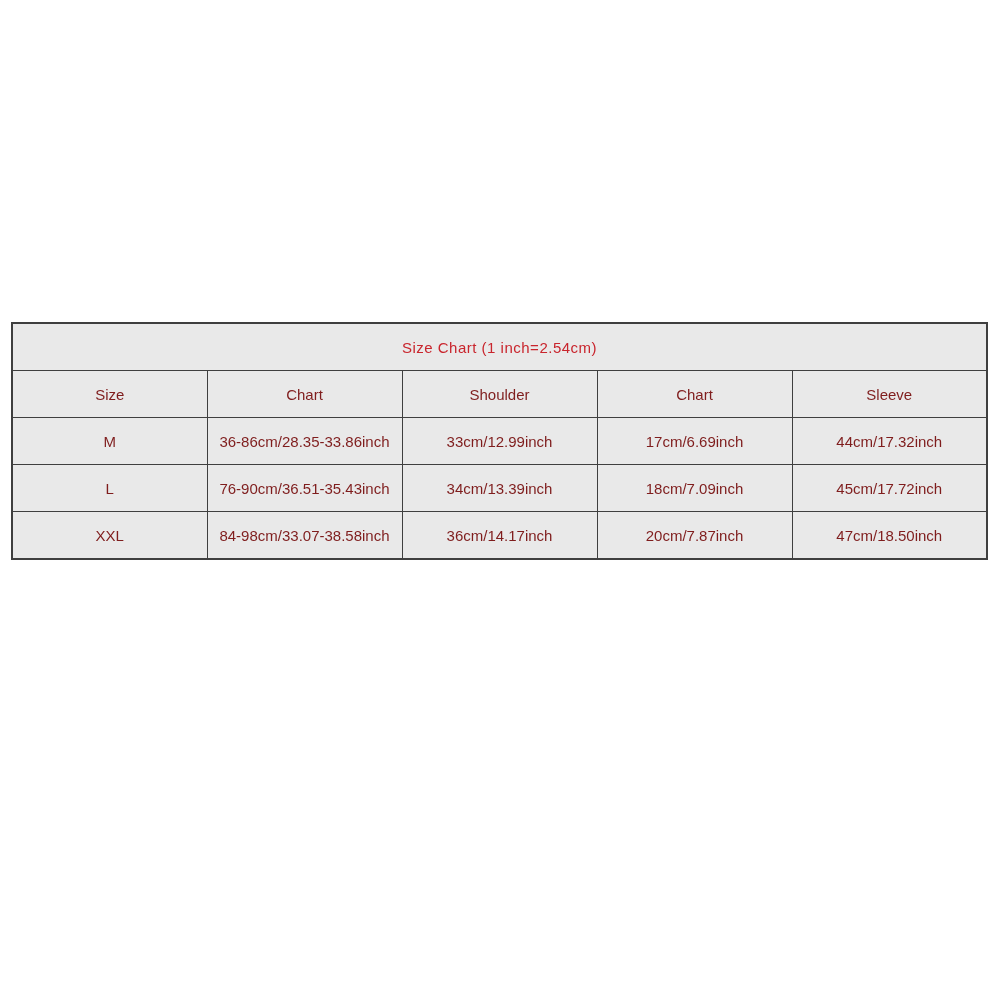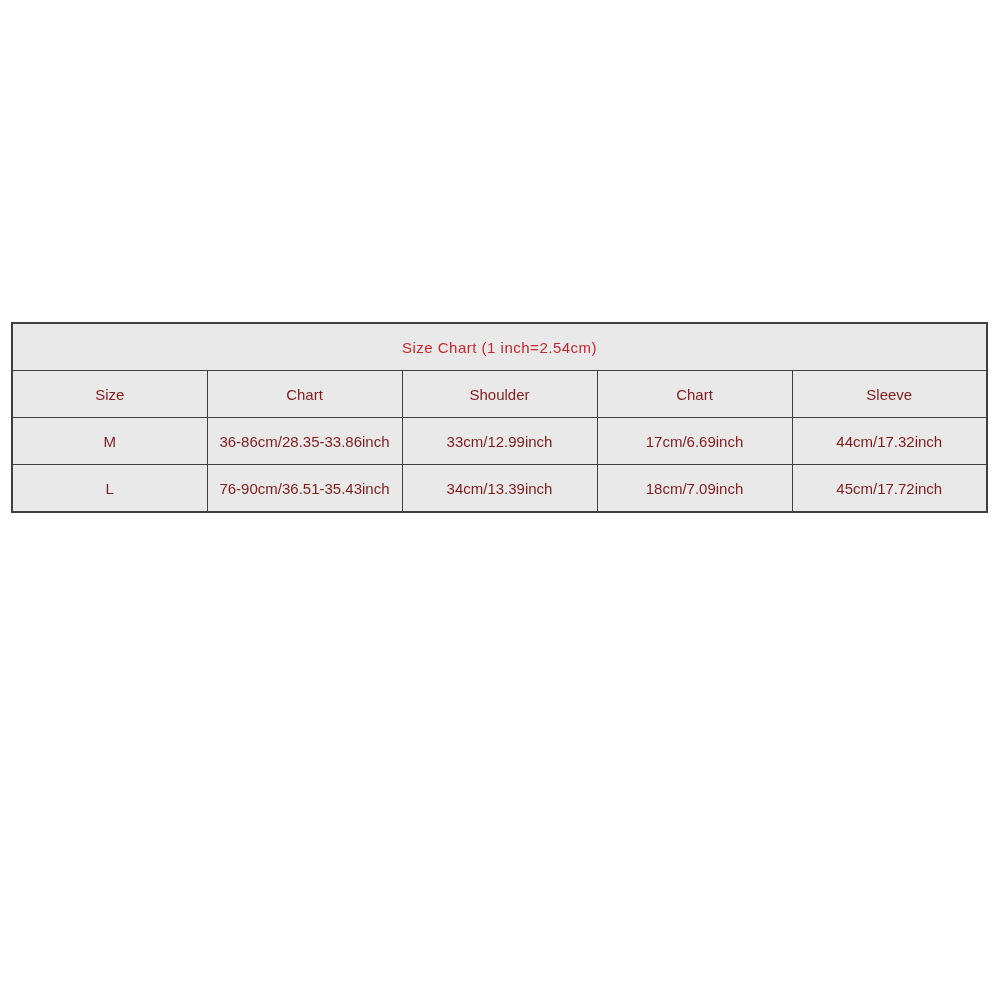--- a/index.html
+++ b/index.html
@@ -63,14 +63,21 @@
       <td>17cm/6.69inch</td>
       <td>44cm/17.32inch</td>
     </tr>
     <tr>
       <td>L</td>
       <td>76-90cm/36.51-35.43inch</td>
       <td>34cm/13.39inch</td>
       <td>18cm/7.09inch</td>
       <td>45cm/17.72inch</td>
     </tr>
+    <tr>
+      <td>XXL</td>
+      <td>84-98cm/33.07-38.58inch</td>
+      <td>36cm/14.17inch</td>
+      <td>20cm/7.87inch</td>
+      <td>47cm/18.50inch</td>
+    </tr>
   </tbody>
 </table>
 
 </body></html>

